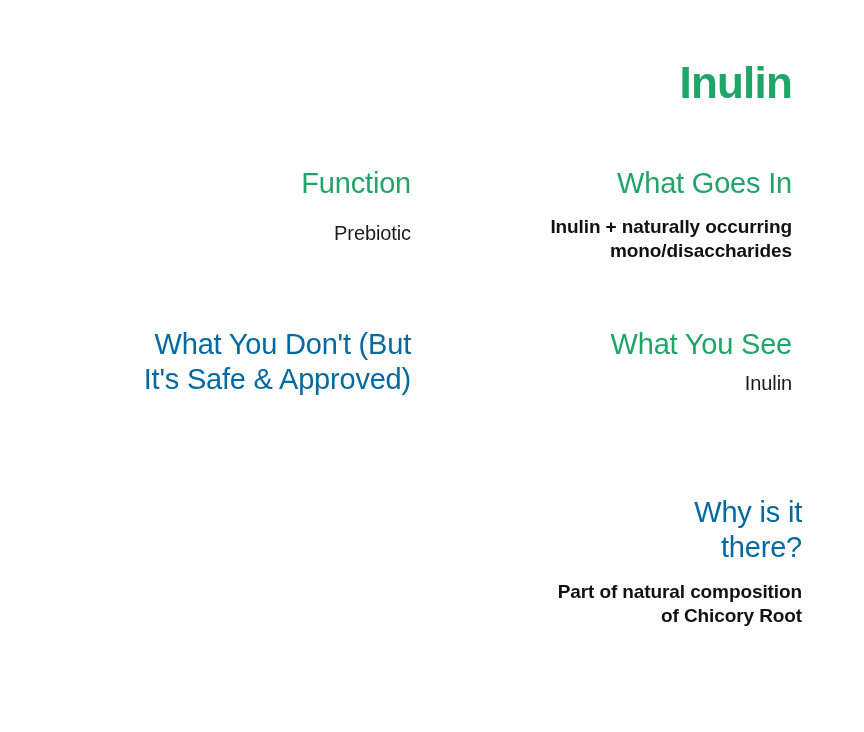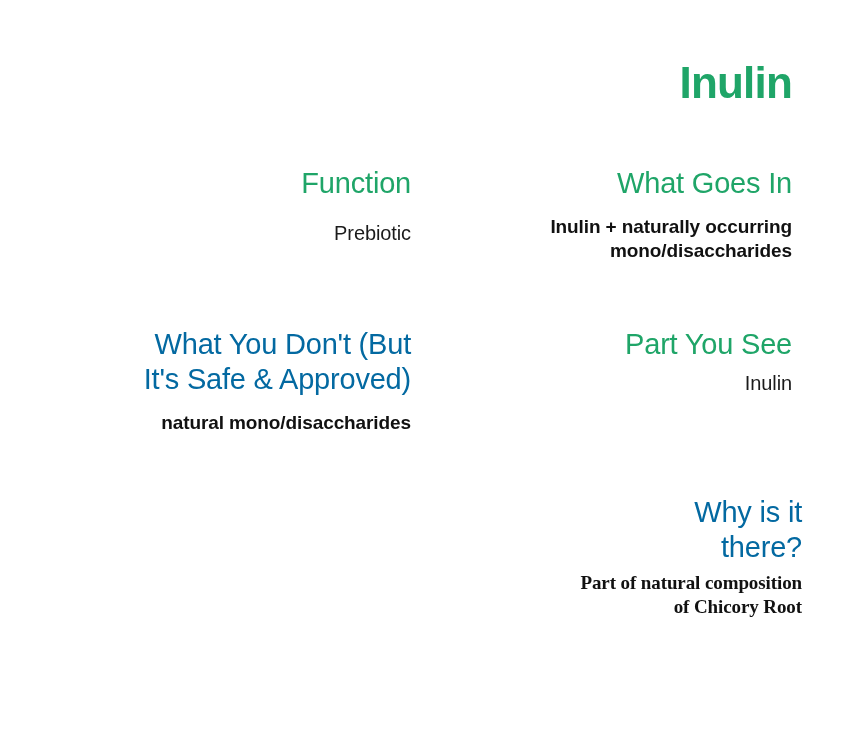--- a/index.html
+++ b/index.html
@@ -77,21 +77,21 @@
   #goes-in-block      { right: 72px;  top: 166px; width: 360px; }
   #goes-in-body       { margin-top: 14px; }
 
   #dont-block         { right: 453px; top: 327px; width: 360px; }
   #dont-body          { margin-top: 14px; }
 
   #see-block          { right: 72px;  top: 327px; width: 360px; }
   #see-body           { margin-top: 9px; }
 
   #why-block          { right: 62px;  top: 495px; width: 230px; }
-  #why-body           { margin-top: 6px; width: 300px; margin-left: -70px; font-family: Liberation Serif, serif; }
+  #why-body           { margin-top: 15px; width: 300px; margin-left: -70px; }
 </style>
 </head>
 <body>
 
 <div class="canvas">
 
   <div class="block" id="title-block">
     <h1 class="title">Inulin</h1>
   </div>
 
@@ -102,25 +102,24 @@
 
   <div class="block" id="goes-in-block">
     <h2 class="heading green">What Goes In</h2>
     <p class="body" id="goes-in-body">Inulin + naturally occurring
 mono/disaccharides</p>
   </div>
 
   <div class="block" id="dont-block">
     <h2 class="heading red">What You Don't (But
 It's Safe &amp; Approved)</h2>
-    <p class="body" id="dont-body">natural mono/disaccharides</p>
   </div>
 
   <div class="block" id="see-block">
-    <h2 class="heading green">Part You See</h2>
+    <h2 class="heading green">What You See</h2>
     <p class="body light" id="see-body">Inulin</p>
   </div>
 
   <div class="block" id="why-block">
     <h2 class="heading red">Why is it
 there?</h2>
     <p class="body" id="why-body">Part of natural composition
 of Chicory Root</p>
   </div>
 

